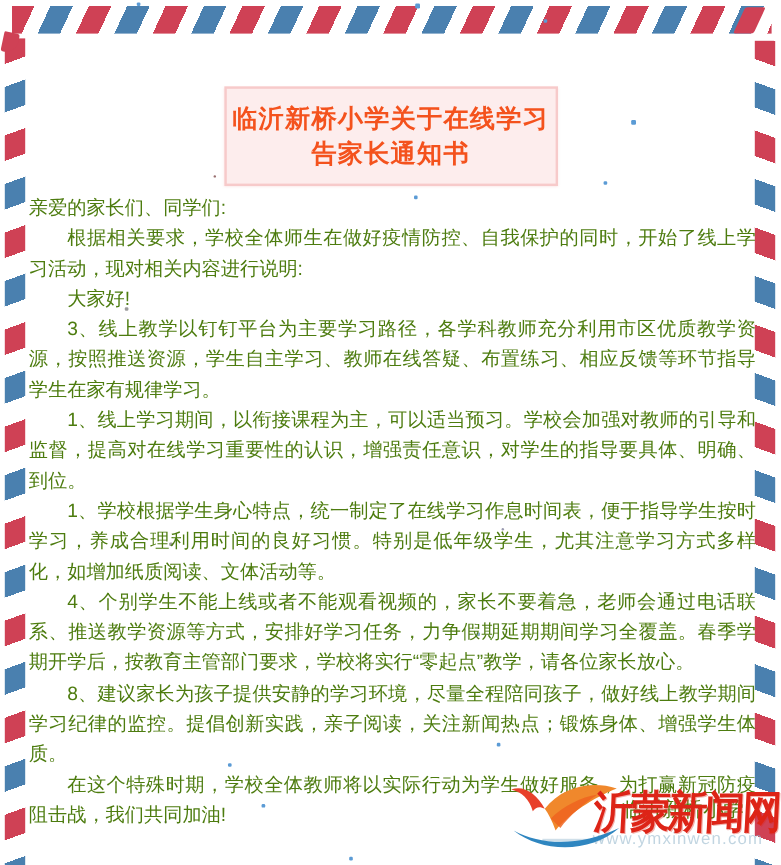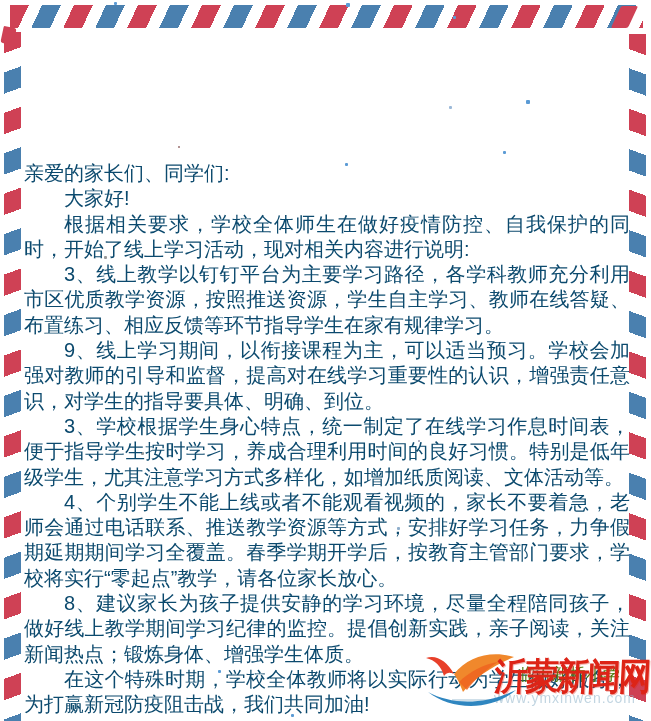--- a/index.html
+++ b/index.html
@@ -46,21 +46,21 @@
     text-align:center; z-index:2;
   }
   .title-line {
     font-size:21px; font-weight:bold; color:#f4521d;
     line-height:29px; letter-spacing:1px;
   }
 
   
   .body-text {
     position:absolute; top:161px; left:24px; width:606px;
-    color:#0c4a6e; font-size:20px; line-height:25.3px;
+    color:#4d7c0f; font-size:16px; line-height:25.3px;
     text-align:justify; z-index:1;
   }
   .body-text p { margin:0; text-indent:2em; }
   .body-text p.salutation { text-indent:0; }
 
   
   .signature {
     position:absolute; right:31px; top:663px; text-align:right;
     color:#4d7c0f; font-size:17px; line-height:24px; z-index:2;
   }
@@ -109,28 +109,32 @@
   <div class="dot" style="left:104px;top:256px;width:3px;height:3px;background:#9a9a9a;"></div>
   <div class="dot" style="left:141px;top:452px;width:3px;height:3px;background:#9a9a9a;"></div>
   <div class="dot" style="left:418px;top:440px;width:2px;height:2px;background:#9a9ab0;"></div>
   <div class="dot" style="left:397px;top:527px;width:3px;height:3px;background:#8faecb;"></div>
   <div class="dot" style="left:414px;top:619px;width:3px;height:3px;background:#5b9bd5;"></div>
   <div class="dot" style="left:190px;top:636px;width:3px;height:3px;background:#5b9bd5;"></div>
   <div class="dot" style="left:218px;top:670px;width:3px;height:3px;background:#5b9bd5;"></div>
   <div class="dot" style="left:137px;top:684px;width:2px;height:2px;background:#9a9a9a;"></div>
   <div class="dot" style="left:291px;top:714px;width:3px;height:3px;background:#5b9bd5;"></div>
 
+  <div class="title-box">
+    <div class="title-line">临沂新桥小学关于在线学习</div>
+    <div class="title-line">告家长通知书</div>
+  </div>
 
   <div class="body-text">
     <p class="salutation">亲爱的家长们、同学们:</p>
+    <p>根据相关要求，学校全体师生在做好疫情防控、自我保护的同时，开始了线上学习活动，现对相关内容进行说明:</p>
     <p>大家好!</p>
-    <p>根据相关要求，学校全体师生在做好疫情防控、自我保护的同时，开始了线上学习活动，现对相关内容进行说明:</p>
     <p>3、线上教学以钉钉平台为主要学习路径，各学科教师充分利用市区优质教学资源，按照推送资源，学生自主学习、教师在线答疑、布置练习、相应反馈等环节指导学生在家有规律学习。</p>
-    <p>9、线上学习期间，以衔接课程为主，可以适当预习。学校会加强对教师的引导和监督，提高对在线学习重要性的认识，增强责任意识，对学生的指导要具体、明确、到位。</p>
-    <p>3、学校根据学生身心特点，统一制定了在线学习作息时间表，便于指导学生按时学习，养成合理利用时间的良好习惯。特别是低年级学生，尤其注意学习方式多样化，如增加纸质阅读、文体活动等。</p>
+    <p>1、线上学习期间，以衔接课程为主，可以适当预习。学校会加强对教师的引导和监督，提高对在线学习重要性的认识，增强责任意识，对学生的指导要具体、明确、到位。</p>
+    <p>1、学校根据学生身心特点，统一制定了在线学习作息时间表，便于指导学生按时学习，养成合理利用时间的良好习惯。特别是低年级学生，尤其注意学习方式多样化，如增加纸质阅读、文体活动等。</p>
     <p>4、个别学生不能上线或者不能观看视频的，家长不要着急，老师会通过电话联系、推送教学资源等方式，安排好学习任务，力争假期延期期间学习全覆盖。春季学期开学后，按教育主管部门要求，学校将实行“零起点”教学，请各位家长放心。</p>
     <p>8、建议家长为孩子提供安静的学习环境，尽量全程陪同孩子，做好线上教学期间学习纪律的监控。提倡创新实践，亲子阅读，关注新闻热点；锻炼身体、增强学生体质。</p>
     <p>在这个特殊时期，学校全体教师将以实际行动为学生做好服务，为打赢新冠防疫阻击战，我们共同加油!</p>
   </div>
 
   <div class="signature">
     <div>临沂新桥小学</div>
   </div>
 
   <div class="wm-line"></div>

